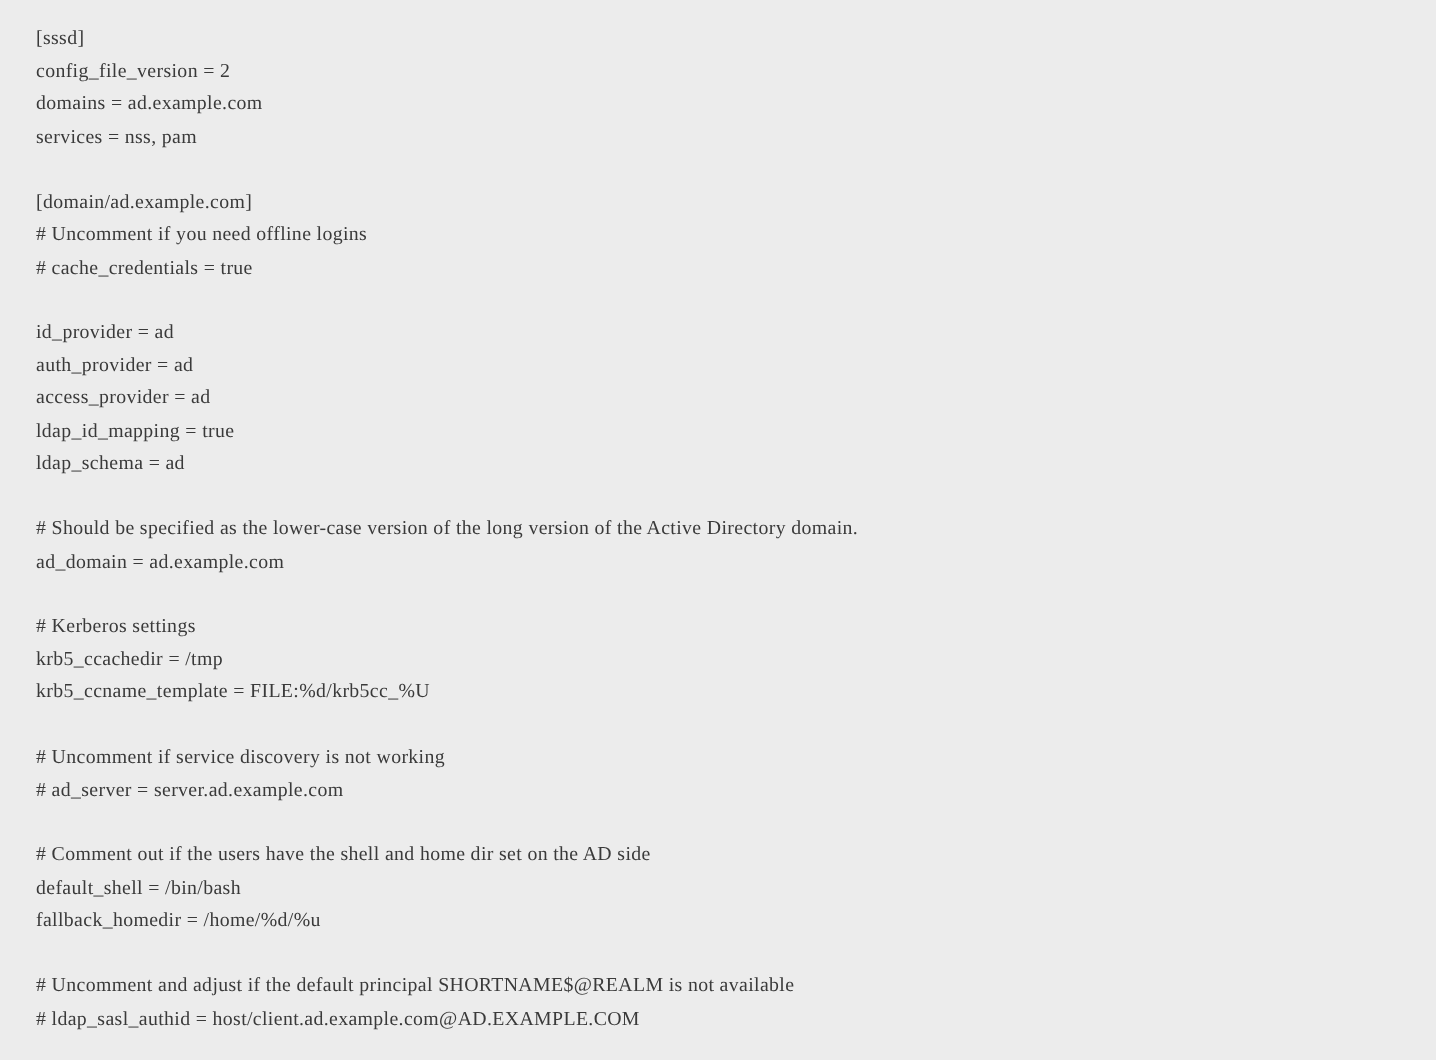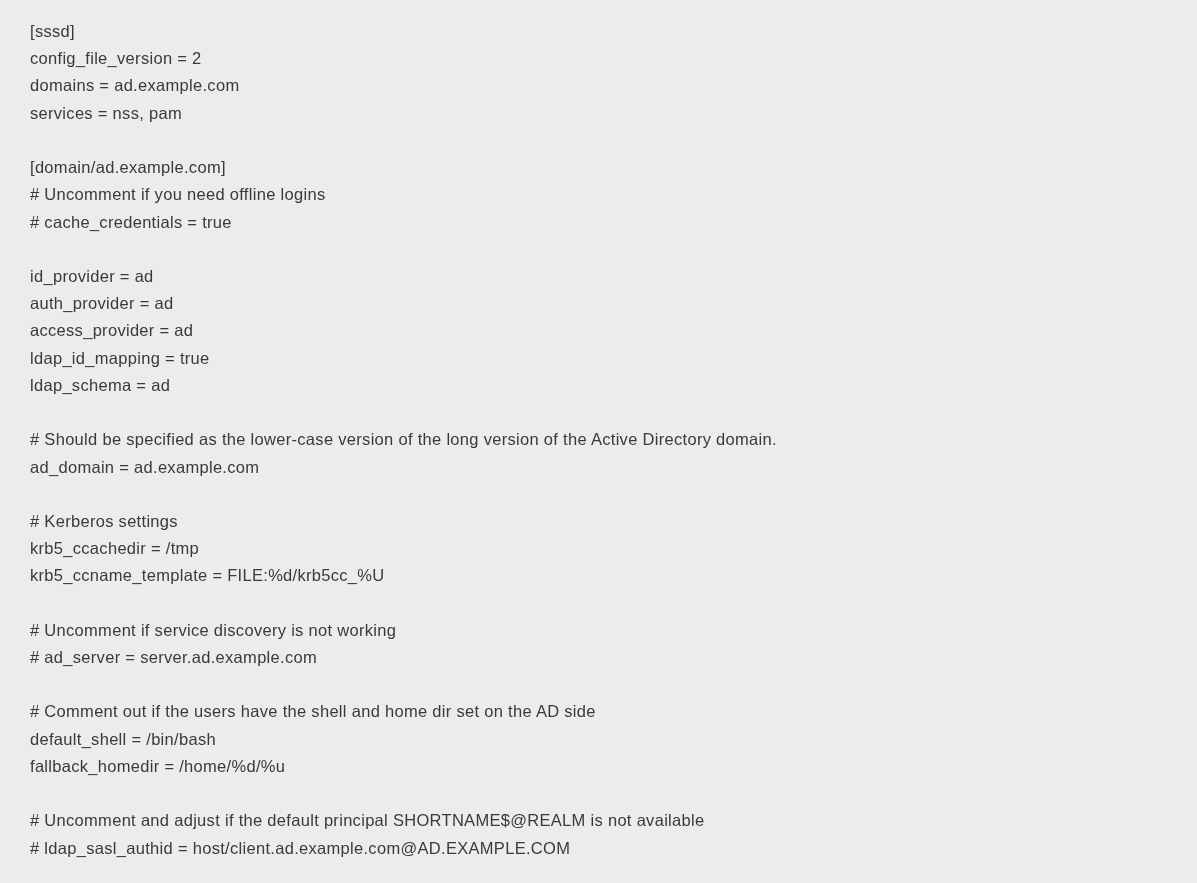--- a/index.html
+++ b/index.html
@@ -13,21 +13,21 @@
       font-size: 16.5px;
       line-height: 1.65;
       color: #3a3a3a;
       padding: 18px 30px;
       letter-spacing: 0.3px;
       width: 1197px;
       height: 883px;
       overflow: hidden;
     }
     pre {
-      font-family: Liberation Sans, sans-serif;
+      font-family: Liberation Serif, serif;
       white-space: pre;
     }
   </style>
 </head>
 <body>
 
 <pre id="code-block">[sssd]
 config_file_version = 2
 domains = ad.example.com
 services = nss, pam

